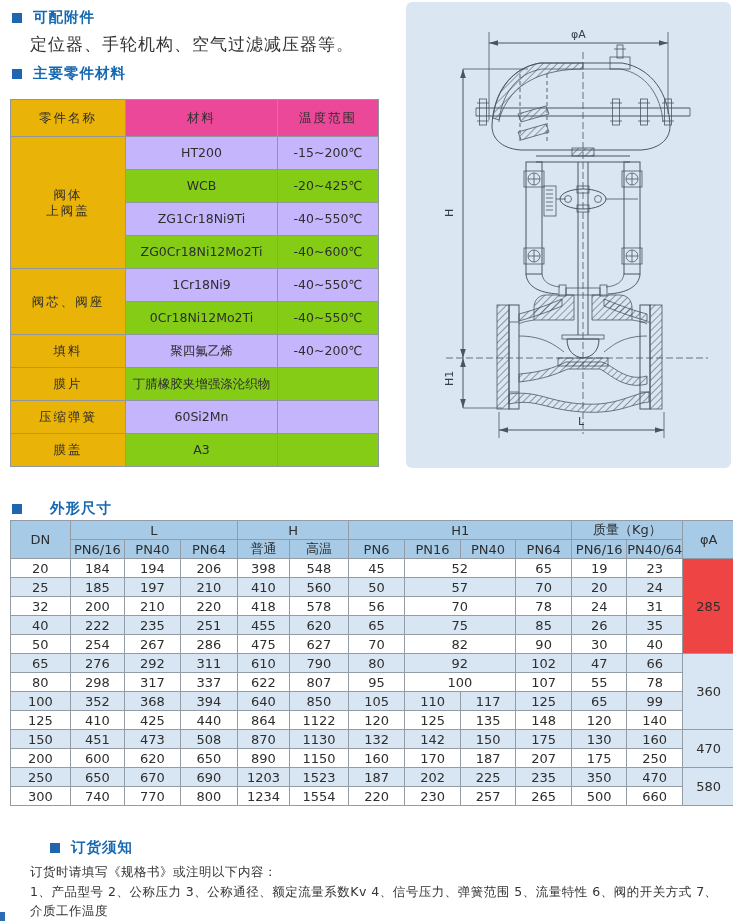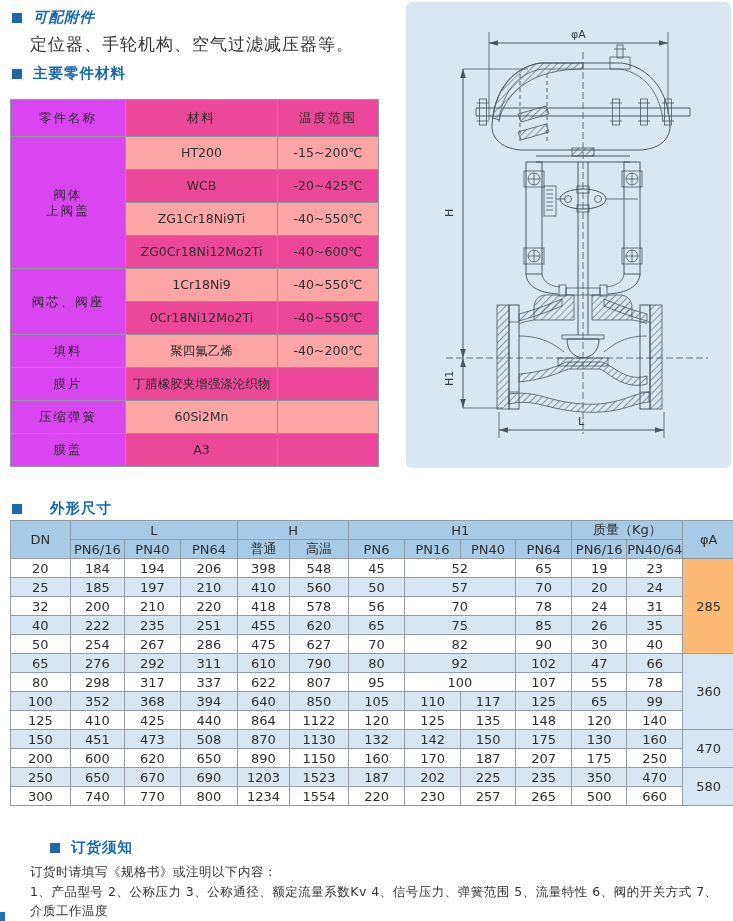--- a/index.html
+++ b/index.html
@@ -12,57 +12,57 @@
               font-size:14.5px; font-weight:bold; color:#1568b1; letter-spacing:1px; }
   .bullet { width:10px; height:10px; background:#2066ae; flex:0 0 auto; }
 
   .body-text { position:absolute; font-size:17px; color:#333; letter-spacing:1px; }
 
   
   .materials { position:absolute; left:10px; top:99px; width:368px;
                border-collapse:collapse; table-layout:fixed; font-size:12.5px; color:#2e2e2e; }
   .materials col.c1 { width:115px; } .materials col.c2 { width:152px; } .materials col.c3 { width:101px; }
   .materials th, .materials td { border:1px solid #8f989f; text-align:center; vertical-align:middle;
-               background:#fca5a5; height:33px; line-height:1.25; }
+               background:#c4b5fd; height:33px; line-height:1.25; }
   .materials thead th { height:37px; background:#ec4899; font-weight:normal; letter-spacing:2px; }
-  .materials thead th.pname, .materials td.pname { background:#d946ef; letter-spacing:2px; }
-  .materials tr.alt td.mat, .materials tr.alt td.temp { background:#ec4899; }
+  .materials thead th.pname, .materials td.pname { background:#eab308; letter-spacing:2px; }
+  .materials tr.alt td.mat, .materials tr.alt td.temp { background:#84cc16; }
 
   
   .panel { position:absolute; left:406px; top:2px; width:325px; height:466px;
            background:#dae7f3; border-radius:6px; }
   .panel svg { display:block; }
   .dline { stroke:#4a5560; stroke-width:1; fill:none; }
   .thin  { stroke:#4a5560; stroke-width:0.8; fill:none; }
   .cl    { stroke:#4a5560; stroke-width:0.8; fill:none; stroke-dasharray:7 3; }
   .spr   { stroke:#4a5560; stroke-width:0.9; fill:none; stroke-dasharray:4 3; }
   .arr   { fill:#4a5560; stroke:none; }
   .hat   { fill:url(#hatch); stroke:#4a5560; stroke-width:0.8; }
   .dimtxt{ fill:#343c46; font-size:11px; font-family:"DejaVu Sans",sans-serif; }
 
   
   .dims { position:absolute; left:10px; top:520px; width:725px;
           border-collapse:collapse; table-layout:fixed; font-size:13px; color:#2e2e2e; }
   .dims th, .dims td { border:1px solid #939ca4; text-align:center; vertical-align:middle; }
   .dims thead th { background:#a7cbe7; font-weight:normal; height:18px; }
   .dims tbody td { height:19px; background:#fff; }
   .dims tbody tr.alt td { background:#d8e5f2; }
-  .dims tbody td.w { background:#fdba74; }
+  .dims tbody td.w { background:#ef4444; }
   .dims tbody td.b { background:#d8e5f2; }
 
   .order-lines { position:absolute; left:30px; top:862px; font-size:12.5px; color:#333;
                  line-height:19.5px; letter-spacing:0.5px; width:700px; }
   .corner-mark { position:absolute; left:0; top:912px; width:5px; height:9px; background:#2a6db5; }
 </style>
 </head>
 <body>
 
 <div class="page">
 
-  <div class="sec-head" style="left:12px; top:8px;font-style:italic;">
+  <div class="sec-head" style="left:12px; top:8px;">
     <span class="bullet"></span>
     <span>可配附件</span>
   </div>
   <div class="body-text" style="left:30px; top:33px;">定位器、手轮机构、空气过滤减压器等。</div>
 
   <div class="sec-head" style="left:12px; top:64px;justify-content:center;">
     <span class="bullet"></span>
     <span>主要零件材料</span>
   </div>
   <table class="materials">

